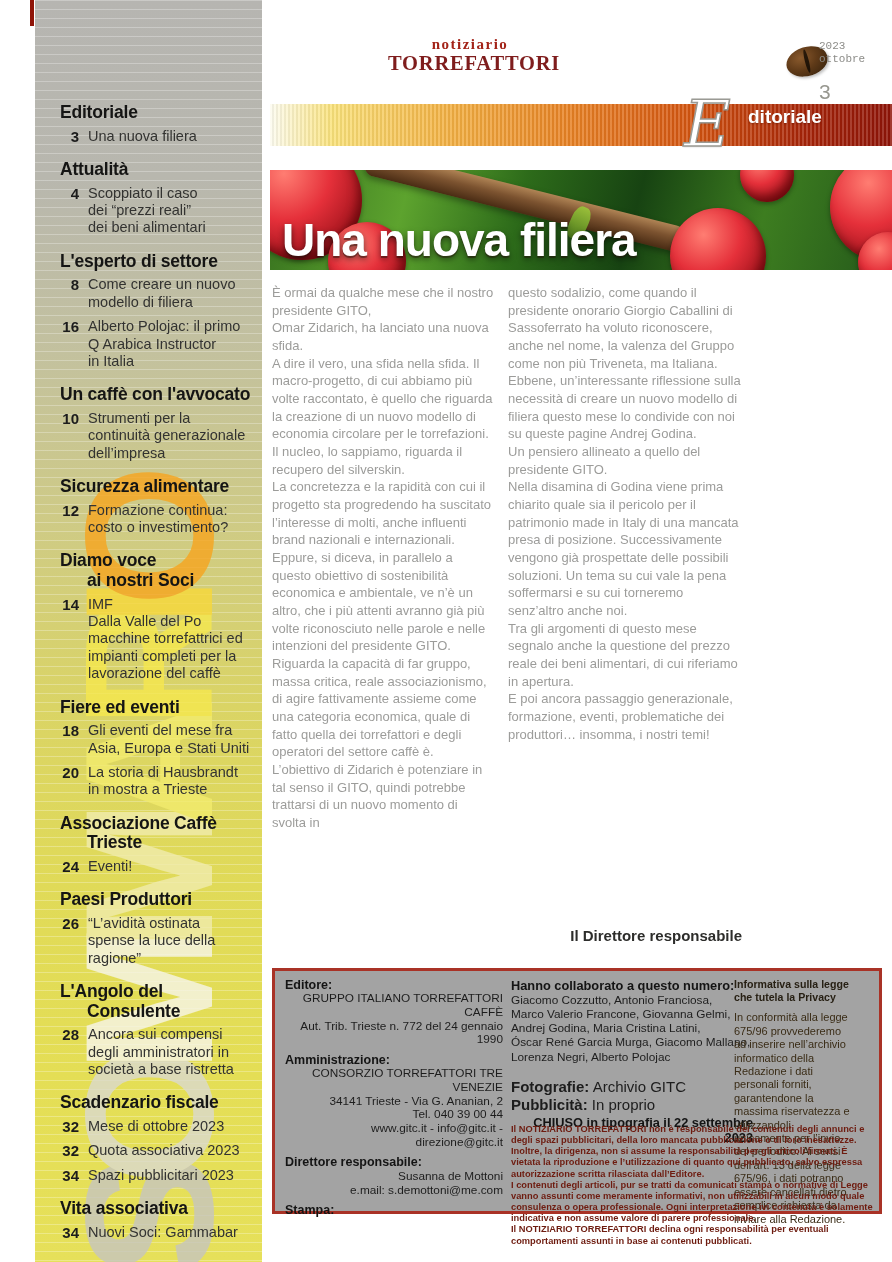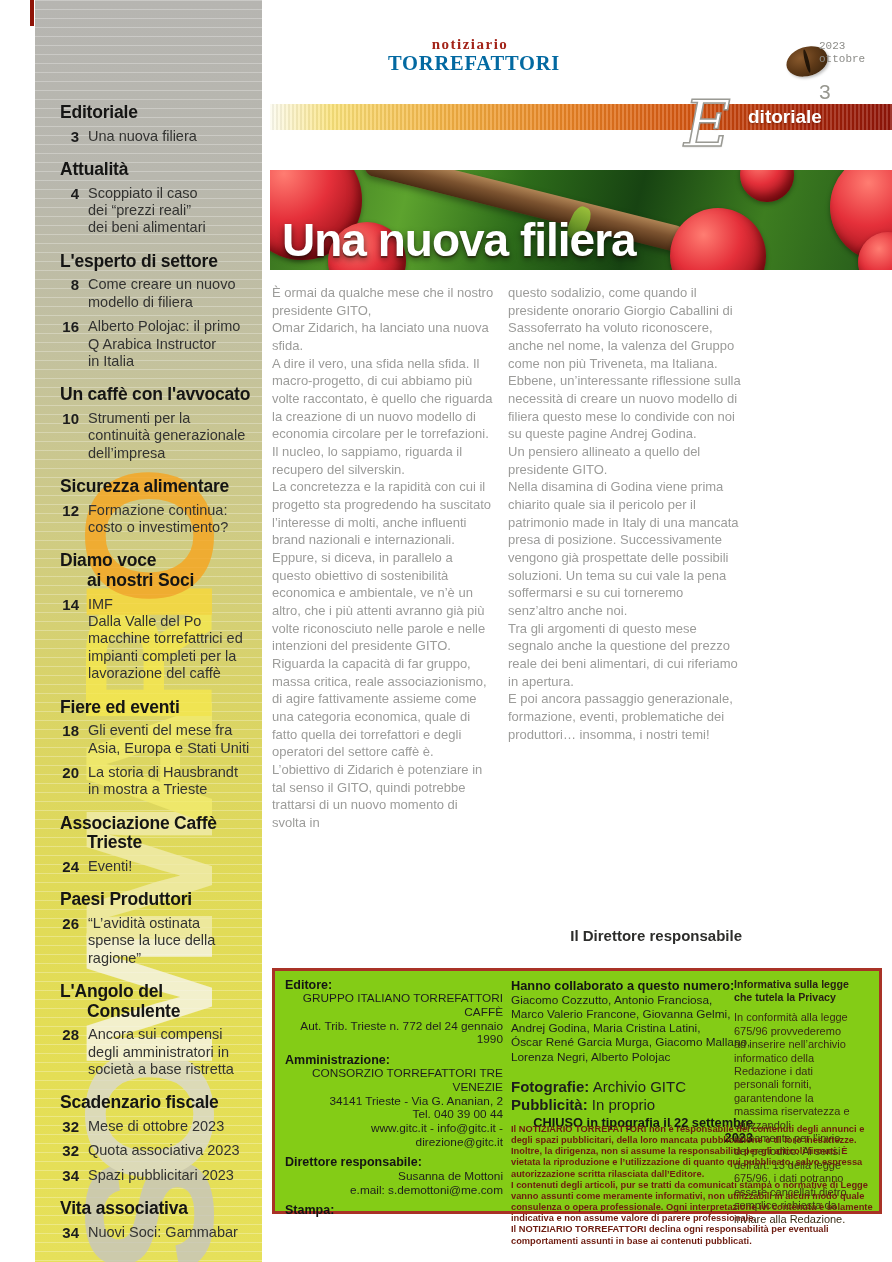--- a/index.html
+++ b/index.html
@@ -31,34 +31,34 @@
   .toc-heading{font-size:17.5px;font-weight:800;color:#151514;line-height:1.12;
     margin:15px 0 5px 0;padding-left:52px;text-indent:-27px;white-space:pre-line;letter-spacing:-.2px;}
   .toc-item{display:flex;margin:3px 0 7px 0;}
   .toc-num{width:30px;min-width:30px;text-align:right;font-weight:800;font-size:15px;color:#1c1c1c;padding-left:14px;}
   .toc-text{margin-left:9px;font-size:14.5px;line-height:1.2;color:#333331;white-space:pre-line;}
 
   
   .logo{position:absolute;left:388px;top:36px;width:164px;text-align:center;
         font-family:"Liberation Serif",serif;}
   .logo .kicker{display:block;color:#a32318;font-weight:700;font-size:15px;letter-spacing:1.5px;}
-  .logo .mast{display:block;color:#0369a1;font-weight:700;font-size:20.5px;letter-spacing:.8px;margin-top:-1px;}
+  .logo .mast{display:block;color:#7f1d1d;font-weight:700;font-size:20.5px;letter-spacing:.8px;margin-top:-1px;}
 
   .bean{position:absolute;left:786px;top:47px;width:42px;height:29px;border-radius:50% 50% 48% 52%;
     transform:rotate(-18deg);
     background:radial-gradient(ellipse at 38% 32%,#8a5a2d 0%,#5f3a18 45%,#32200c 100%);
     box-shadow:1px 2px 3px rgba(0,0,0,.25);}
   .bean::after{content:"";position:absolute;left:46%;top:8%;width:4px;height:84%;border-radius:50%;
     background:linear-gradient(180deg,#2a1a0a,#1c1106);transform:rotate(4deg);}
 
   .issue{position:absolute;left:819px;top:40px;font-size:11px;line-height:1.15;color:#8c8c88;}
   .pagenum{position:absolute;left:819px;top:80px;font-size:21px;color:#97978f;}
 
   
-  .banner{position:absolute;left:270px;top:104px;width:622px;height:26px;
+  .banner{position:absolute;left:270px;top:104px;width:622px;height:42px;
     background:linear-gradient(90deg,#fdfcf0 0%,#fae27a 10%,#f3b244 28%,#e88224 48%,#d45410 68%,#a72408 86%,#8f1408 100%);}
   .banner::after{content:"";position:absolute;inset:0;
     background:repeating-linear-gradient(90deg,rgba(255,255,255,.16) 0 2px,rgba(0,0,0,.05) 2px 4px);}
   .banner-label{position:absolute;left:478px;top:2px;z-index:2;color:#fff;font-weight:800;font-size:19px;
     text-shadow:0 1px 2px rgba(90,20,0,.5);}
   .big-e{position:absolute;left:684px;top:92px;z-index:3;font-family:"DejaVu Serif",serif;font-style:italic;
     font-size:64px;line-height:1;color:#ffffff;-webkit-text-stroke:1.5px #9a9a94;
     text-shadow:0 1px 2px rgba(0,0,0,.2);}
 
   
@@ -84,21 +84,21 @@
 
   
   .col{position:absolute;top:284px;font-size:13px;line-height:1.36;color:#9c9c9a;white-space:pre-line;}
   .col1{left:272px;width:222px;}
   .col2{left:508px;width:234px;}
   .signature{position:absolute;left:508px;top:927px;width:234px;text-align:right;
     font-weight:800;font-size:15px;color:#2d2d2b;}
 
   
   .colophon-box{position:absolute;left:272px;top:968px;width:610px;height:246px;
-    background:#84cc16;border:3px solid #a93226;box-sizing:border-box;}
+    background:#a3a3a3;border:3px solid #a93226;box-sizing:border-box;}
   .box-colA{position:absolute;left:10px;top:7px;width:218px;}
   .cblock{margin-bottom:6px;}
   .cblock .clabel{font-weight:800;font-size:12.5px;color:#141414;line-height:1.15;}
   .cblock .clines{font-size:11.8px;color:#1d1d1d;line-height:1.16;white-space:pre-line;text-align:right;}
   .box-colB{position:absolute;left:236px;top:7px;width:242px;}
   .credits-label{font-weight:800;font-size:12.8px;color:#141414;}
   .credits-names{font-size:11.8px;color:#1d1d1d;line-height:1.2;white-space:pre-line;margin-bottom:14px;}
   .credits-row{font-size:15px;color:#1d1d1d;line-height:1.2;}
   .credits-row .clabel{font-weight:800;}
   .credits-closed{font-weight:800;font-size:12.8px;color:#141414;margin-top:1px;text-align:right;}

